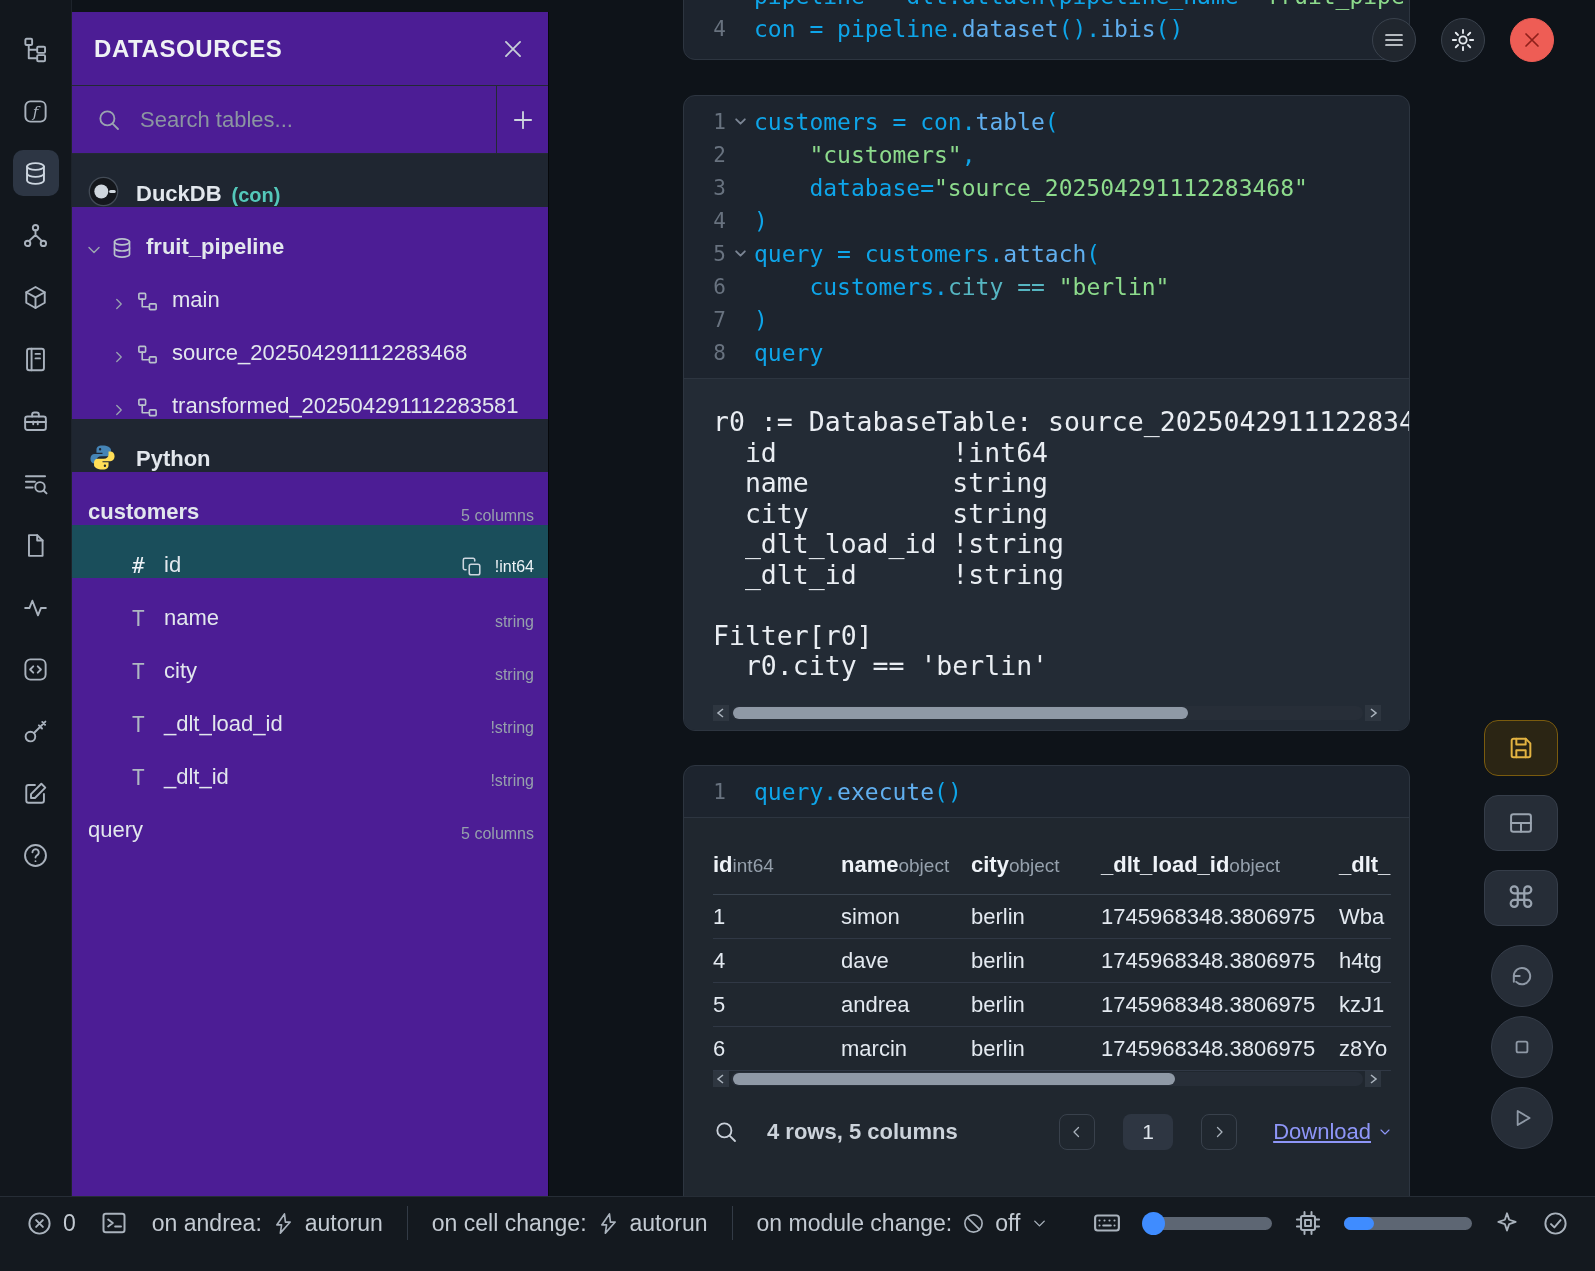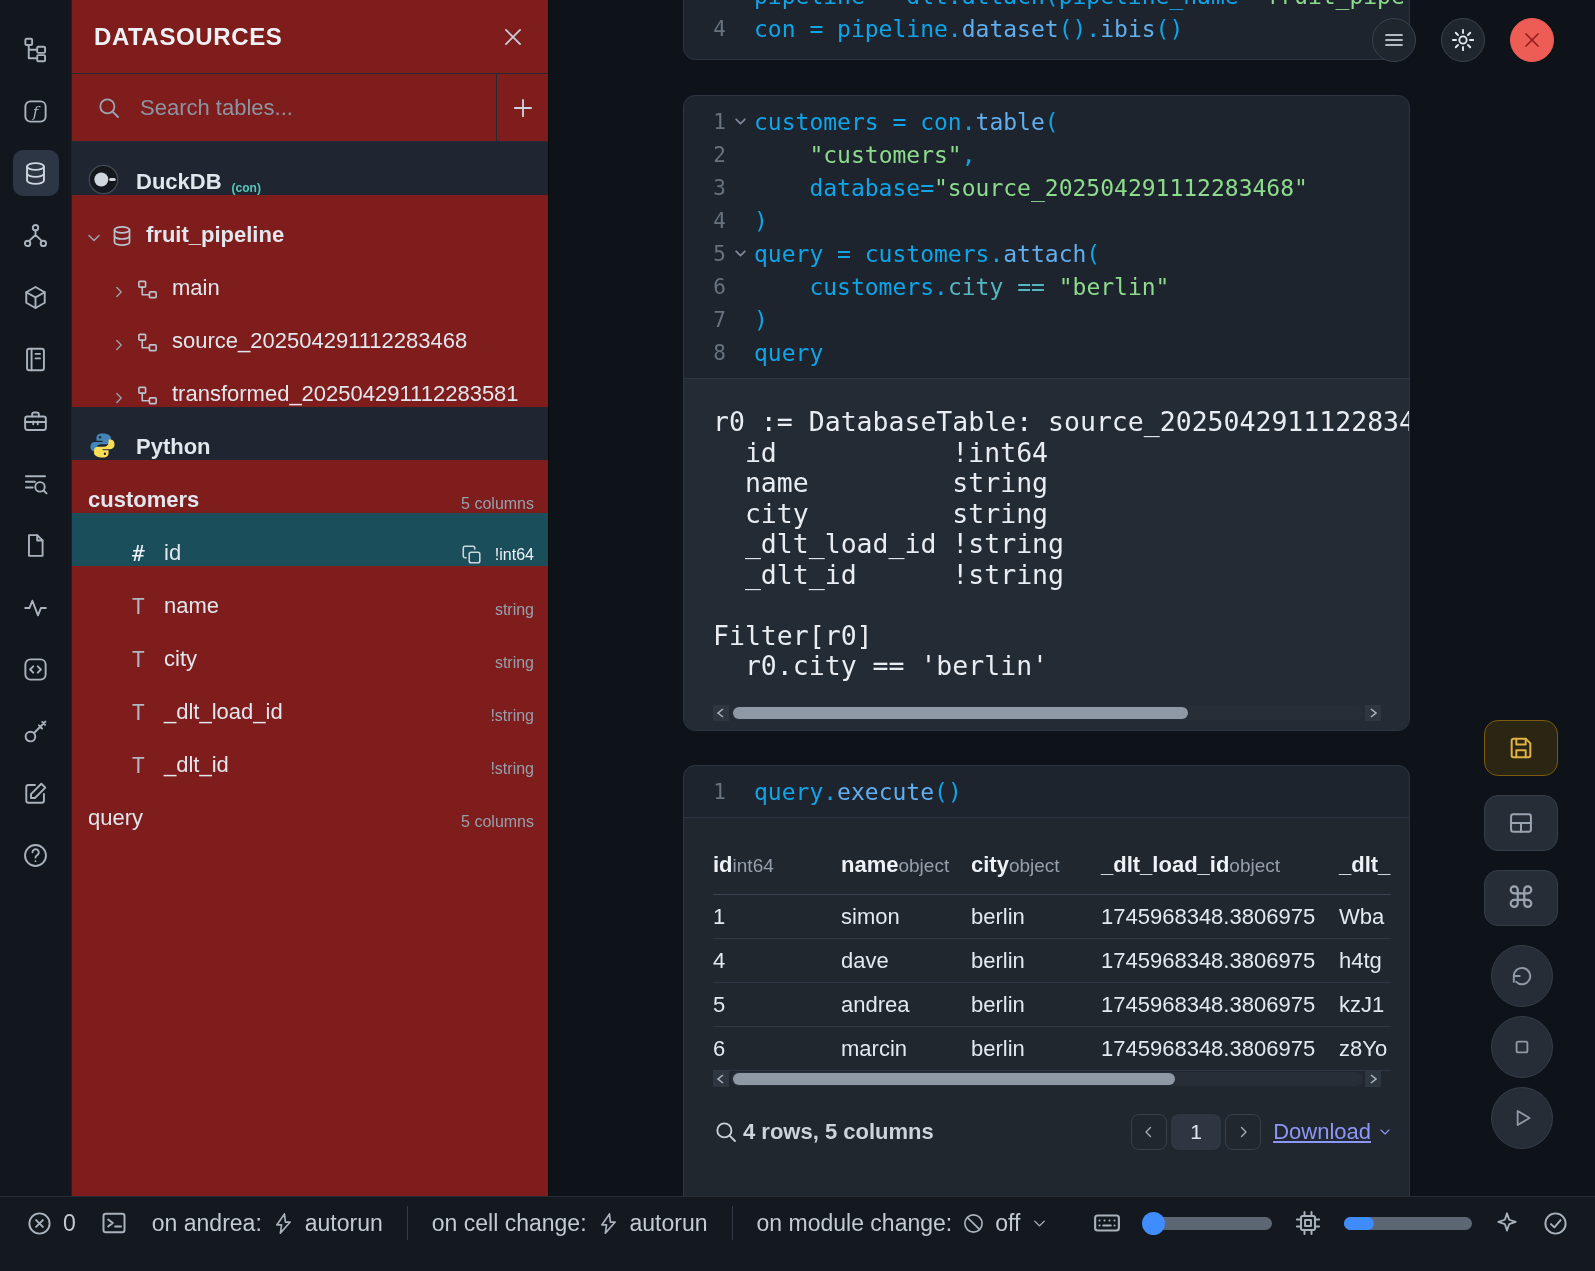--- a/index.html
+++ b/index.html
@@ -10,35 +10,35 @@
   button{background:none;border:none;color:inherit;font-family:inherit;cursor:pointer}
 
   
   .rail{position:absolute;left:0;top:0;width:72px;height:1196px;background:#12171d;border-right:1px solid #1d232b;
         display:flex;flex-direction:column;align-items:center;padding-top:26px;gap:16px}
   .rail-btn{width:46px;height:46px;border-radius:10px;display:flex;align-items:center;justify-content:center;color:#a9b2bd}
   .rail-btn.active{background:#2d3644;color:#cdd6e0}
   .rail-btn svg{width:27px;height:27px}
 
   
-  .panel{position:absolute;left:72px;top:0;width:477px;height:1196px;background:#7f1d1d;border-right:1px solid #06080b;
+  .panel{position:absolute;left:72px;top:12px;width:477px;height:1196px;background:#4c1d95;border-right:1px solid #06080b;
          display:flex;flex-direction:column}
   .panel-header{height:74px;flex:none;display:flex;align-items:center;justify-content:space-between;
                 padding:0 22px;border-bottom:1px solid #232a33}
   .panel-title{font-size:24px;font-weight:bold;letter-spacing:.6px;color:#eff2f5}
   .icon-btn{color:#c6ced7;display:flex;align-items:center;justify-content:center}
   .search-row{height:68px;flex:none;display:flex;align-items:center;border-bottom:1px solid #232a33}
   .search-row .mag{margin:0 18px 0 24px;color:#9aa4b0}
   .search-input{flex:1;background:transparent;border:none;outline:none;font-size:22px;color:#e4e9ef;font-family:"Liberation Sans",sans-serif}
   .search-input::placeholder{color:#8b95a1}
   .add-btn{width:52px;height:100%;border-left:1px solid #232a33;display:flex;align-items:center;justify-content:center;color:#cdd5de}
   .ds-row{height:53px;flex:none;display:flex;align-items:flex-end;font-size:22px;color:#e2e7ed;padding:0 14px 0 16px}
   .ds-row.section{background:#1f2631}
   .bold{font-weight:bold}
-  .engine-badge{color:#54c8ba;font-size:12px;margin-left:10px;font-weight:bold}
+  .engine-badge{color:#54c8ba;font-size:20px;margin-left:10px;font-weight:bold}
   .chev{width:26px;flex:none;color:#9aa4b0;display:flex;align-items:center}
   .row-ico{width:28px;flex:none;color:#b9c2cc;margin-right:8px;display:flex;align-items:center}
   .lvl2{padding-left:38px}
   .count{margin-left:auto;font-size:16px;color:#96a0ac}
   .col-row{padding-left:60px}
   .col-row .glyph{width:32px;flex:none;font-size:21px;color:#aeb7c2;font-family:"DejaVu Sans Mono",monospace}
   .col-type{margin-left:auto;font-size:16px;color:#96a0ac}
   .col-row.selected{background:#1a4e5b}
   .col-row.selected .glyph,.col-row.selected .col-type{color:#eef3f7}
   .copy-ic{color:#cdd6df;margin-right:12px}
@@ -63,21 +63,21 @@
   .sb-thumb{position:absolute;left:2px;top:1px;height:12px;border-radius:6px;background:#8f99a6}
 
   .output2{flex:1;background:#20272f;border-top:1px solid #2d3540;display:flex;flex-direction:column;overflow:hidden}
   .df-clip{width:678px;margin:24px 0 0 29px;overflow:hidden}
   .df-table{width:860px}
   .df-head,.df-row{display:grid;grid-template-columns:128px 130px 130px 238px 234px}
   .df-head{border-bottom:1px solid #3a4450;padding:10px 0 16px}
   .df-th .h-name{font-size:22px;font-weight:bold;color:#eef2f7}
   .df-th .h-type{font-size:19px;color:#95a0ac;margin-top:8px}
   .df-row{height:44px;align-items:center;border-bottom:1px solid #303845;font-size:22px;color:#e3e9f0}
-  .df-footer{height:56px;flex:none;display:flex;align-items:center;margin:8px 16px 0 29px;gap:4px;color:#c9d0d9}
+  .df-footer{height:56px;flex:none;display:flex;align-items:center;margin:8px 16px 0 29px;gap:28px;color:#c9d0d9}
   .df-footer .rows-label{font-size:22px;font-weight:bold;color:#ccd3db}
   .pg-btn{width:36px;height:36px;border:1px solid #39414c;border-radius:8px;display:flex;align-items:center;justify-content:center;color:#aab3bd}
   .page-box{min-width:50px;height:36px;background:#2e3642;border-radius:8px;display:flex;align-items:center;justify-content:center;font-size:21px;color:#dfe5ec}
   .dl-link{color:#8e96f8;font-size:22px;text-decoration:underline;display:flex;align-items:center;gap:6px;margin-left:8px}
   .ml-auto{margin-left:auto}
 
   
   .window-btns{position:absolute;top:18px;left:823px;display:flex;gap:25px}
   .circle-btn{width:44px;height:44px;border-radius:50%;background:#20262e;border:1px solid #3a424d;
               display:flex;align-items:center;justify-content:center;color:#e6ebf0}

